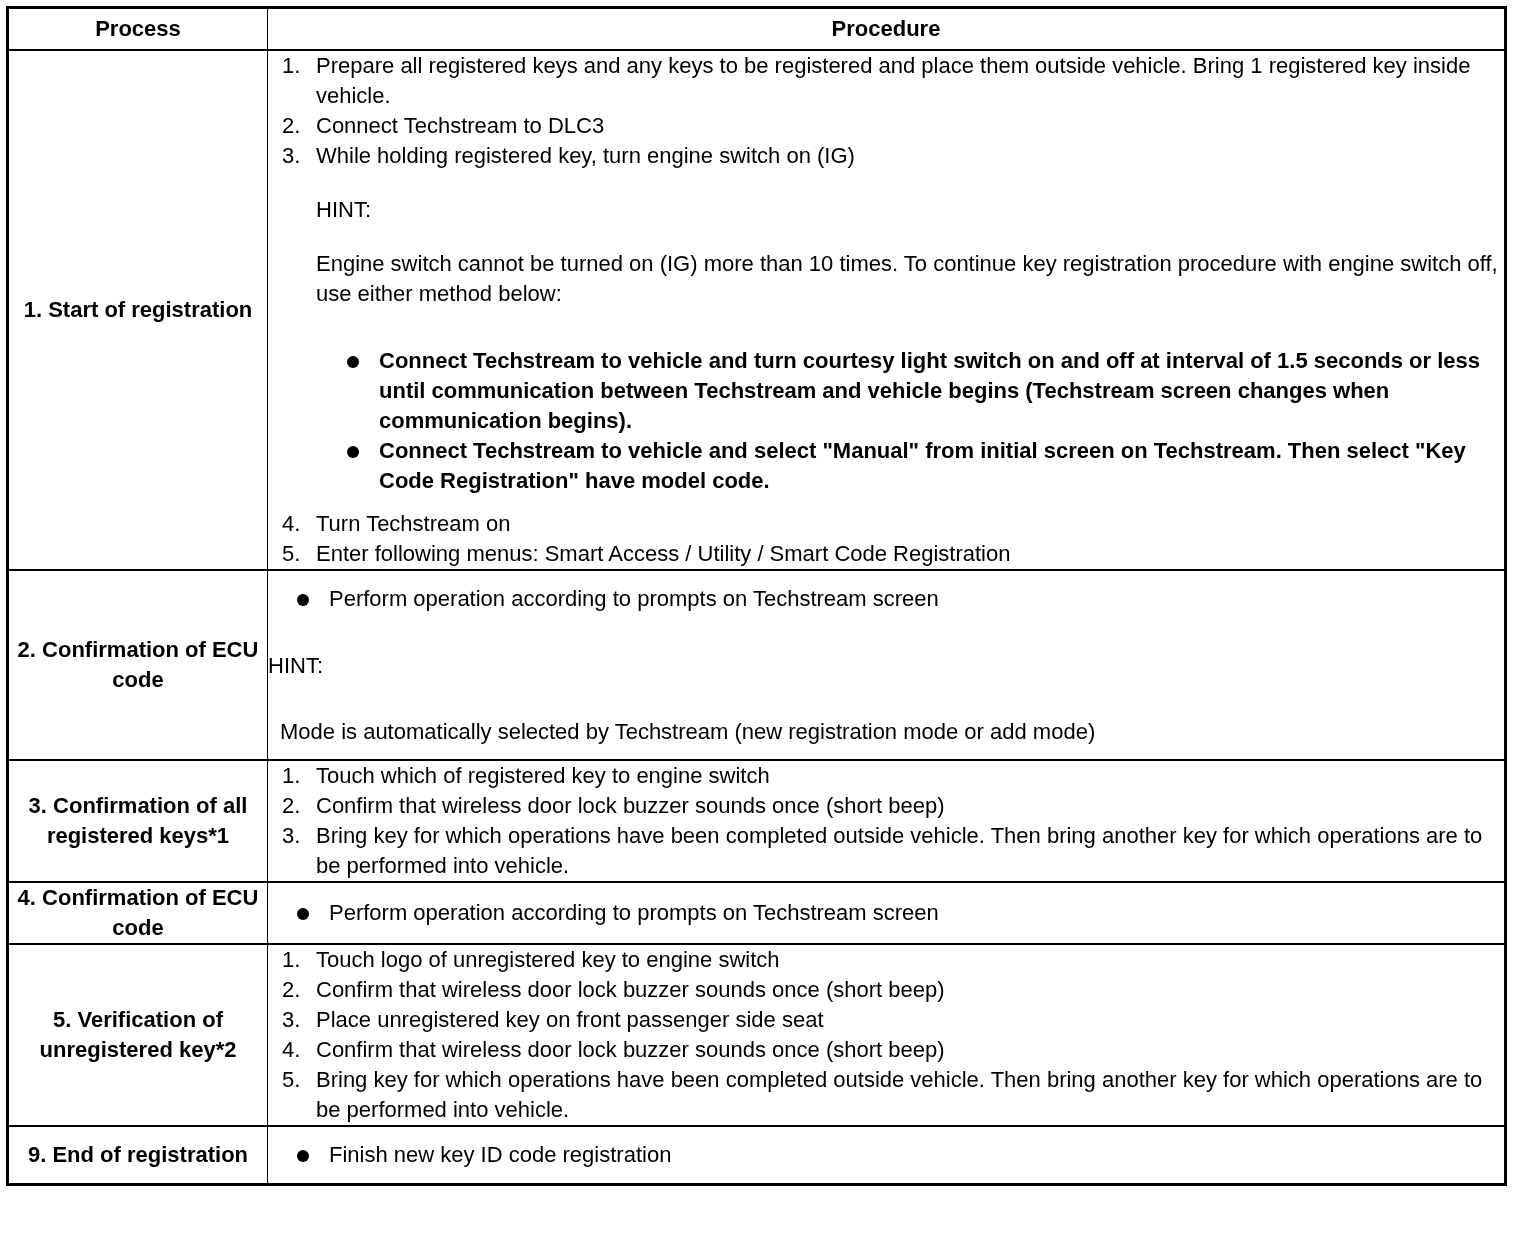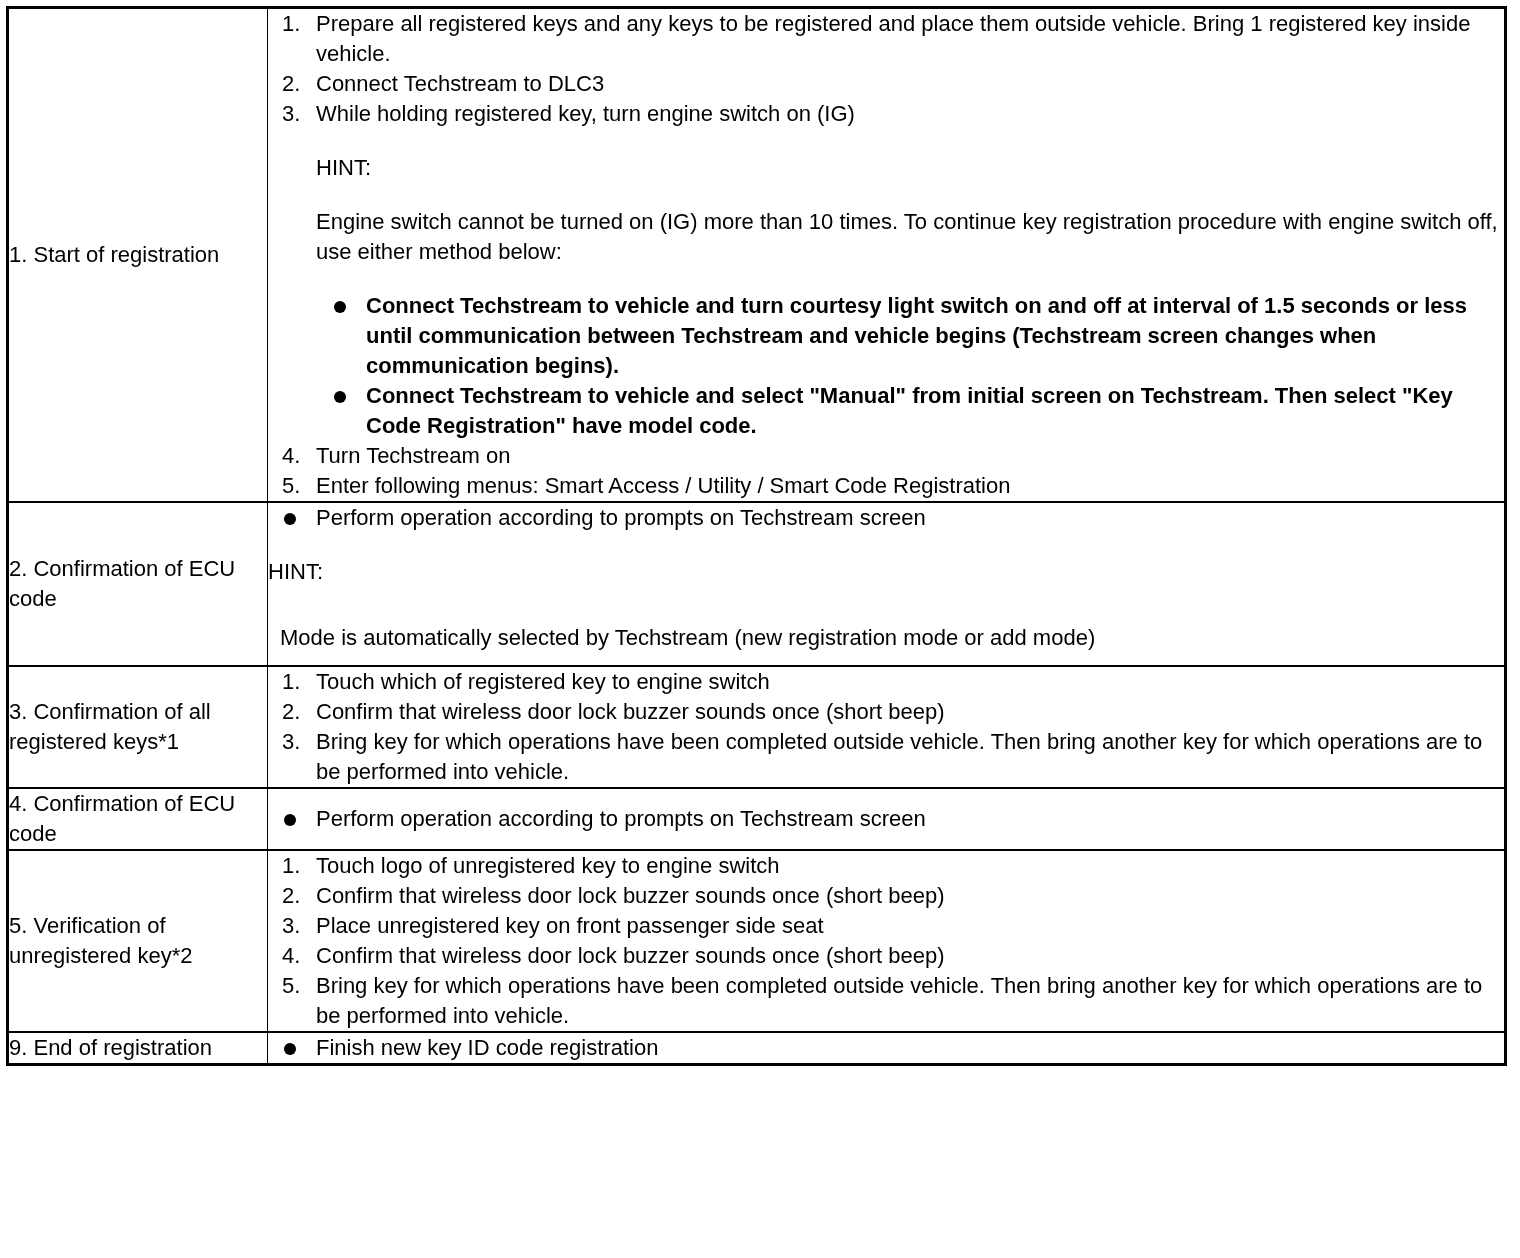--- a/index.html
+++ b/index.html
@@ -9,39 +9,43 @@
     width: 1501px;
     border-collapse: collapse;
     border: 3px solid #000;
     font-size: 22px;
     line-height: 30px;
   }
   table.proc th, table.proc td { vertical-align: middle; padding: 0; }
   table.proc tr { border-bottom: 2px solid #000; }
   th { font-weight: bold; height: 40px; text-align: center; font-size: 22px; }
   .col-process { width: 258px; border-right: 1px solid #000; }
-  td.process { padding-left: 5px; padding-right: 6px; text-align: left; }
+  td.process { padding-left: 5px; padding-right: 6px; text-align: center; font-weight: bold; }
   td.procedure { padding: 6px 30px 6px 6px; }
   ol.steps { list-style: none; margin: 0; padding: 0; }
   ol.steps > li { position: relative; padding-left: 48px; }
   ol.steps > li .num { position: absolute; left: 14px; top: 0; }
-  ul.bul { list-style: none; margin: 0; padding: 0; }
+  ul.bul { list-style: none; margin: 13px; padding: 0; }
   ul.bul > li { position: relative; padding-left: 48px; }
   ul.bul > li .dot { position: absolute; left: 16px; top: 10px; width: 12px; height: 12px; border-radius: 50%; background: #000; }
   ul.bul.bold > li { font-weight: bold; padding-left: 98px; }
   ul.bul.bold > li .dot { left: 66px; }
   .hint-block { padding-left: 48px; }
   .hint-block p { margin: 0; }
   .gap { height: 24px; }
 </style>
 </head>
 <body>
 
 <table class="proc">
   <tbody>
+      <tr>
+    <th class="col-process">Process</th>
+    <th>Procedure</th>
+  </tr>
 
   <tr>
     <td class="process col-process">1. Start of registration</td>
     <td class="procedure">
       <ol class="steps">
         <li><span class="num">1.</span><span>Prepare all registered keys and any keys to be registered and place them outside vehicle. Bring 1 registered key inside vehicle.</span></li>
         <li><span class="num">2.</span><span>Connect Techstream to DLC3</span></li>
         <li><span class="num">3.</span><span>While holding registered key, turn engine switch on (IG)</span></li>
       </ol>
       <div class="hint-block">

